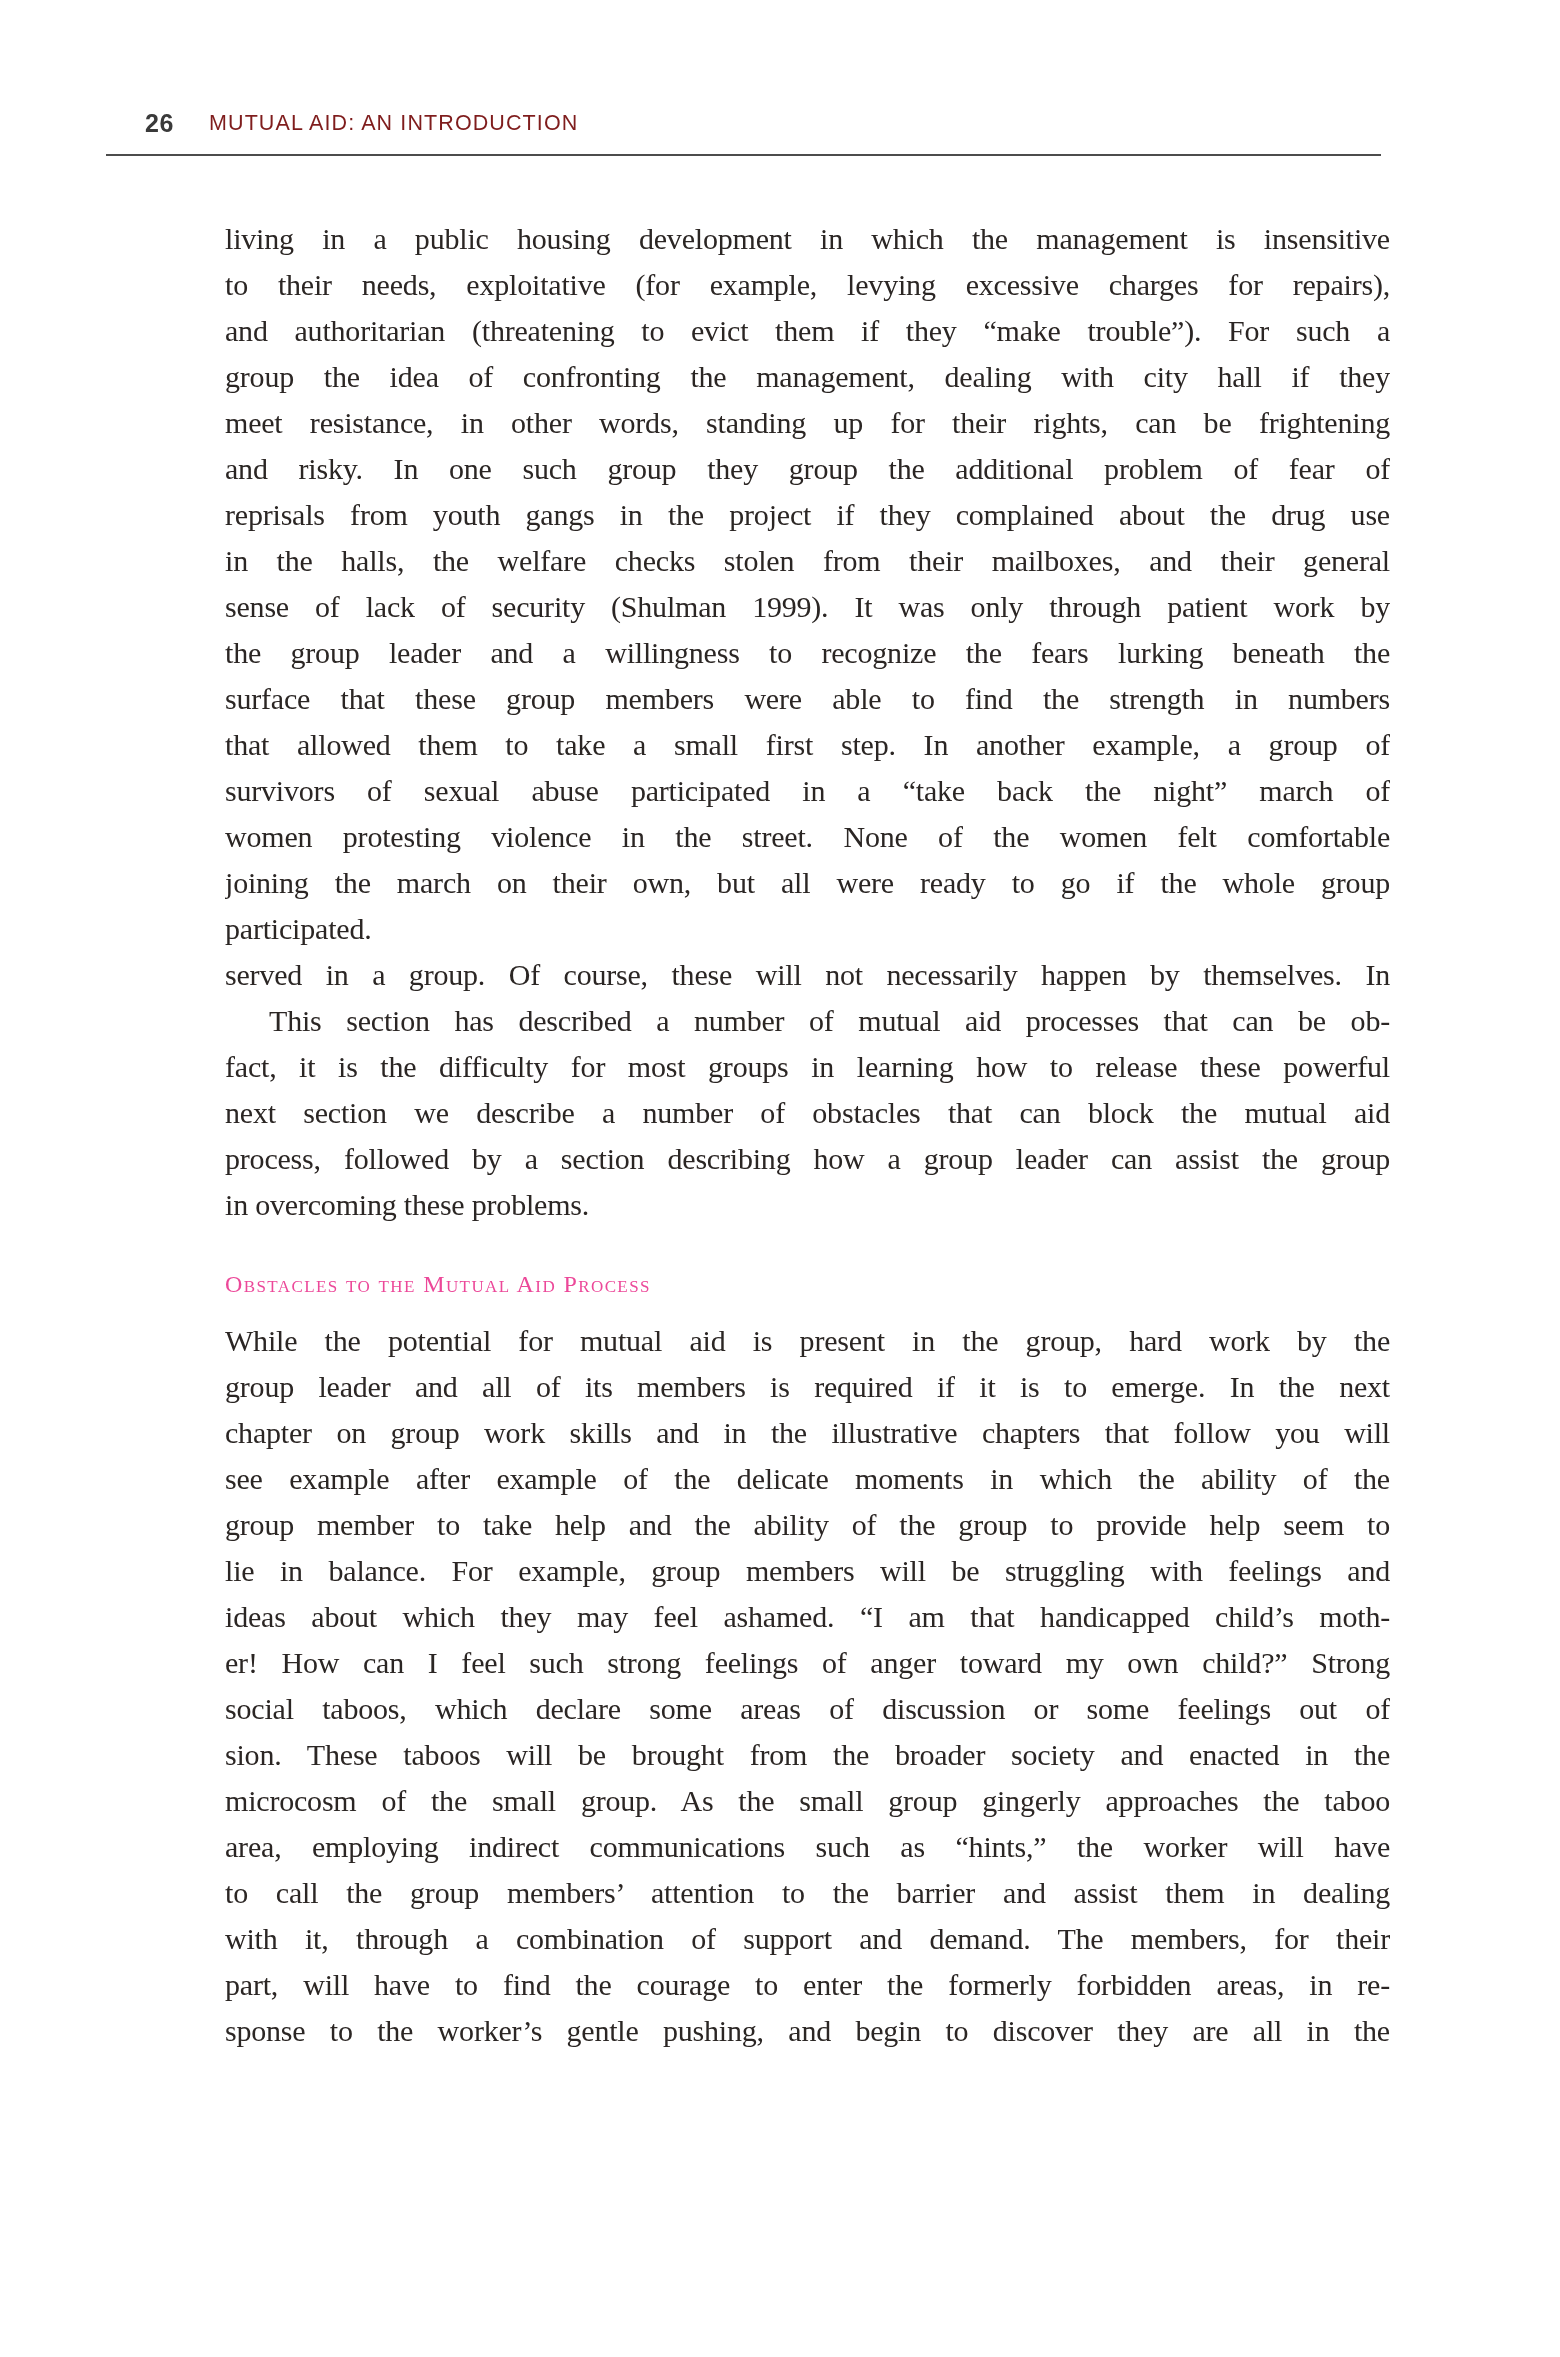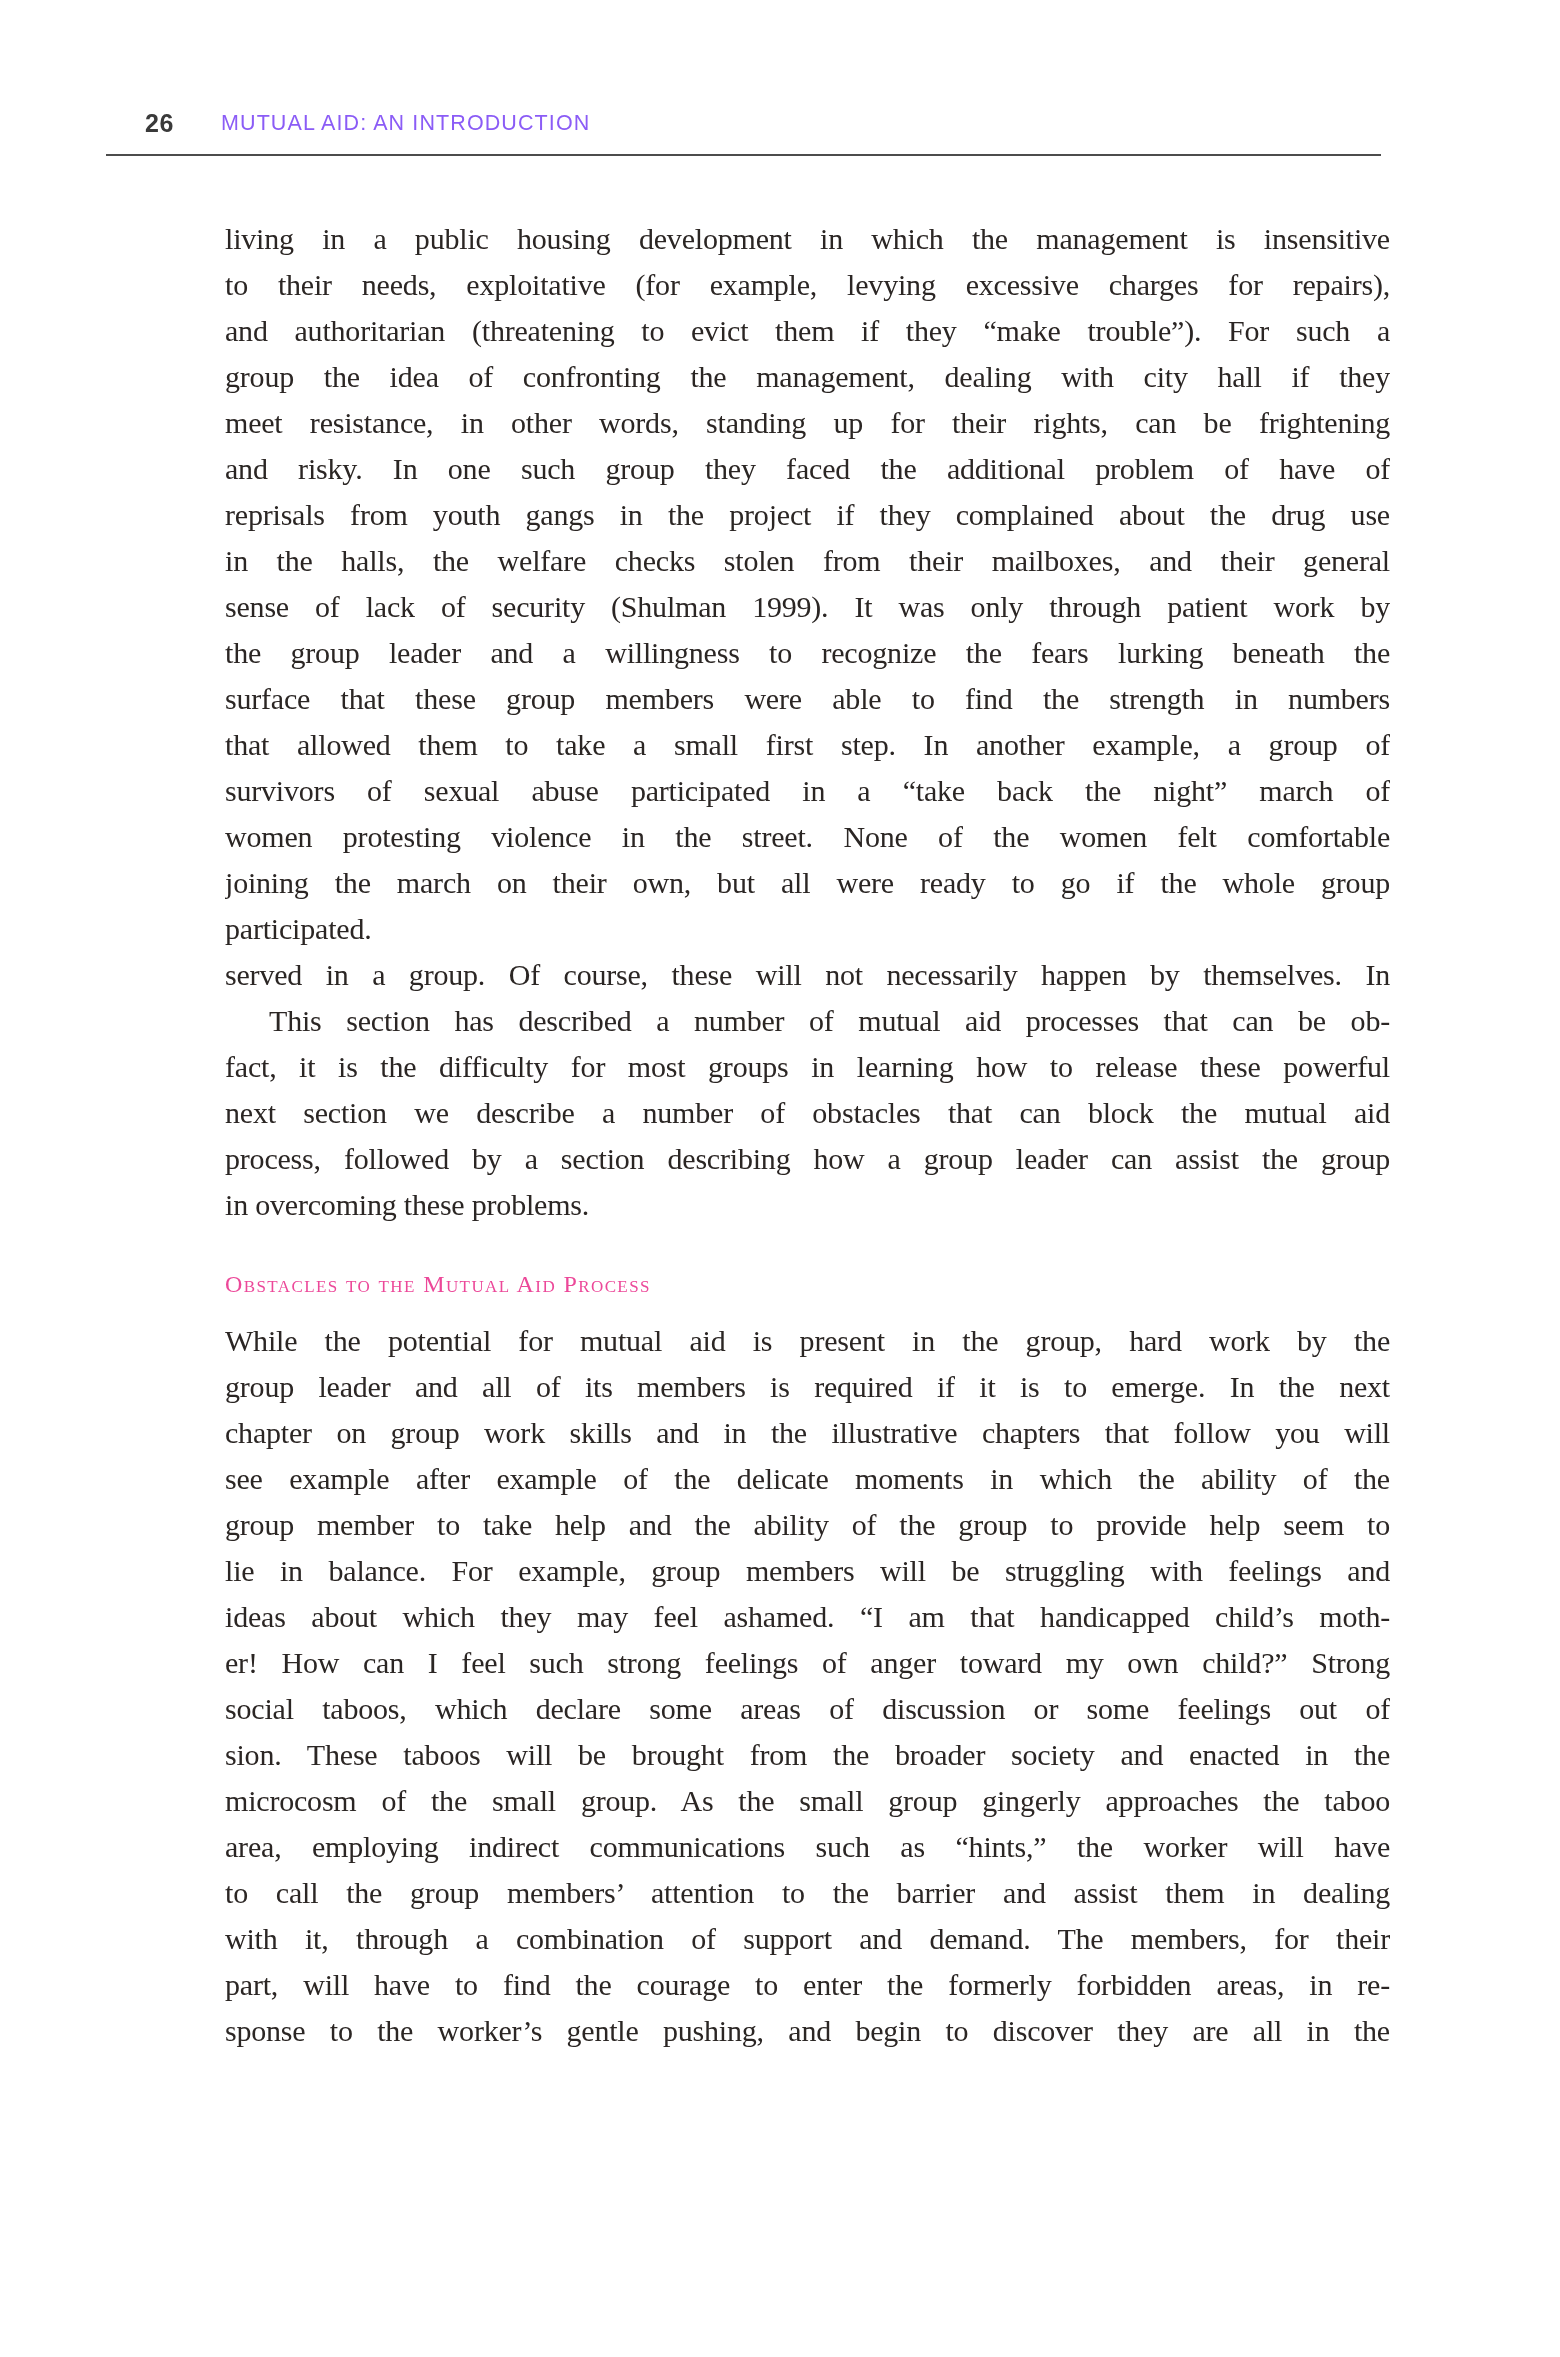--- a/index.html
+++ b/index.html
@@ -17,27 +17,27 @@
     top: 109px;
     font-family: "Liberation Sans", sans-serif;
     font-size: 25px;
     font-weight: 600;
     color: #3a3a3a;
     letter-spacing: 0.5px;
     margin-left: 39px;
   }
   .running-header {
     position: absolute;
-    left: 221px;
+    left: 209px;
     top: 111px;
     font-family: "Liberation Sans", sans-serif;
     font-size: 21.5px;
     font-weight: 400;
     letter-spacing: 1.1px;
-    color: #8b5cf6;
+    color: #7f1d1d;
     white-space: nowrap;
   }
   .header-rule {
     position: absolute;
     left: 106px;
     top: 154px;
     width: 1275px;
     height: 1.9px;
     background: #4c4c4c;
   }
@@ -84,21 +84,21 @@
 <div class="running-header">MUTUAL AID: AN INTRODUCTION</div>
 
 <div class="header-rule"></div>
 
 <main class="body-text" id="body-text">
     <div class="line">living in a public housing development in which the management is insensitive</div>
     <div class="line">to their needs, exploitative (for example, levying excessive charges for repairs),</div>
     <div class="line">and authoritarian (threatening to evict them if they “make trouble”). For such a</div>
     <div class="line">group the idea of confronting the management, dealing with city hall if they</div>
     <div class="line">meet resistance, in other words, standing up for their rights, can be frightening</div>
-    <div class="line">and risky. In one such group they faced the additional problem of have of</div>
+    <div class="line">and risky. In one such group they group the additional problem of fear of</div>
     <div class="line">reprisals from youth gangs in the project if they complained about the drug use</div>
     <div class="line">in the halls, the welfare checks stolen from their mailboxes, and their general</div>
     <div class="line">sense of lack of security (Shulman 1999). It was only through patient work by</div>
     <div class="line">the group leader and a willingness to recognize the fears lurking beneath the</div>
     <div class="line">surface that these group members were able to find the strength in numbers</div>
     <div class="line">that allowed them to take a small first step. In another example, a group of</div>
     <div class="line">survivors of sexual abuse participated in a “take back the night” march of</div>
     <div class="line">women protesting violence in the street. None of the women felt comfortable</div>
     <div class="line">joining the march on their own, but all were ready to go if the whole group</div>
     <div class="line lastline">participated.</div>

